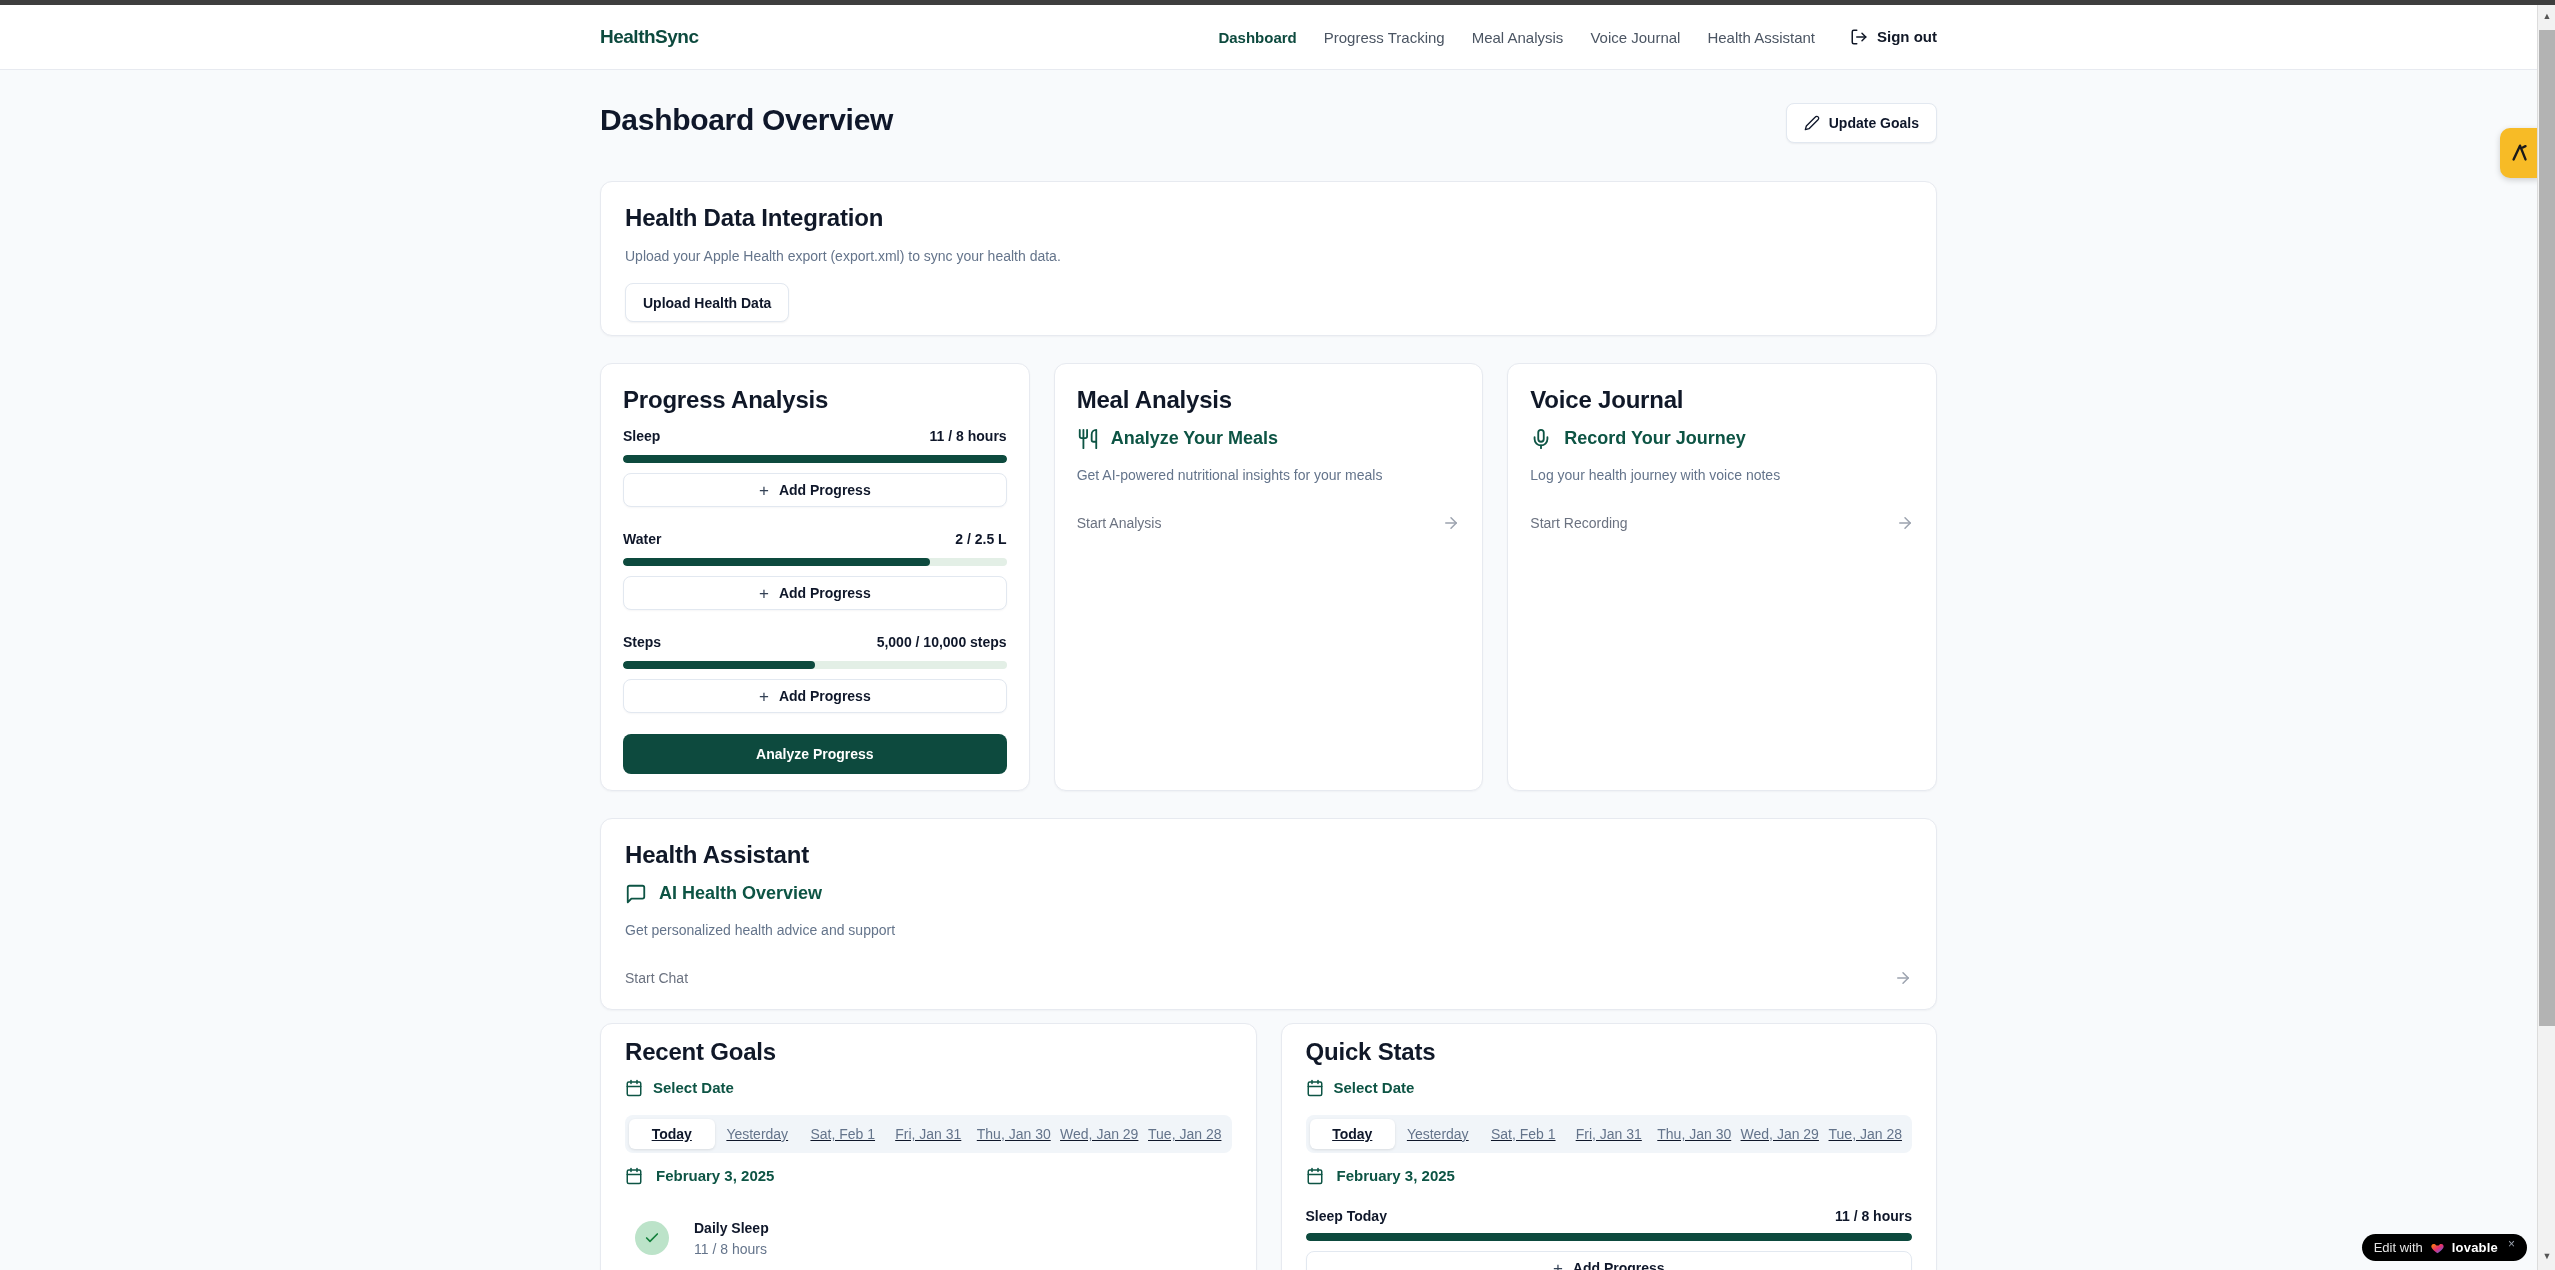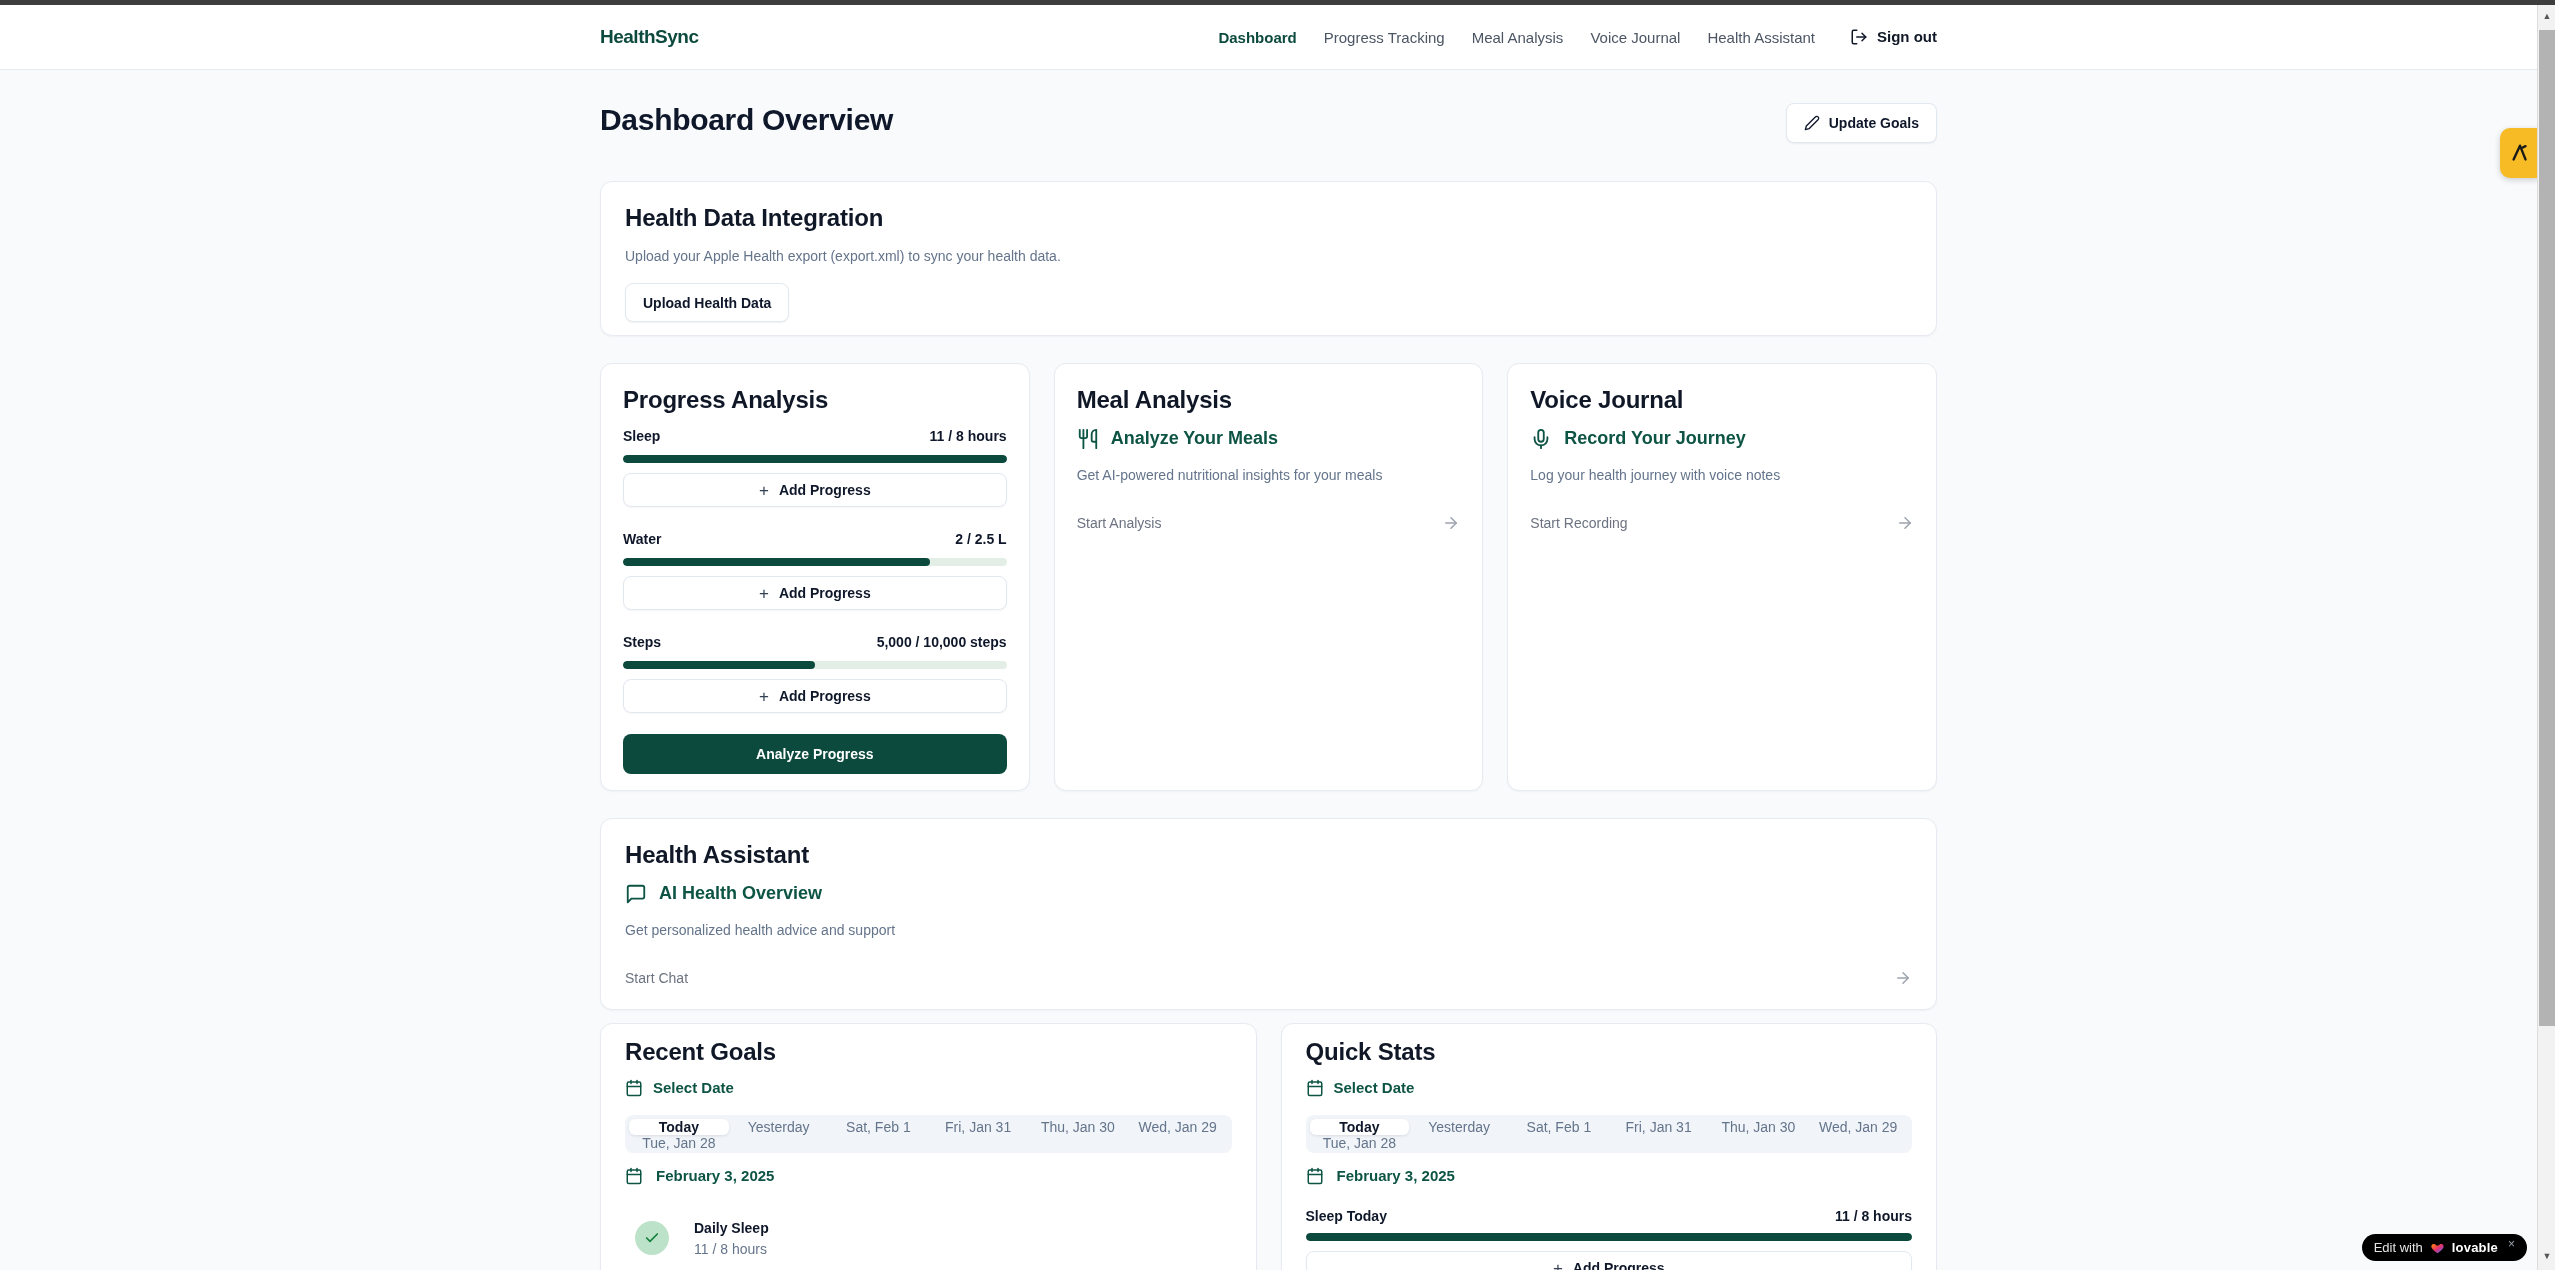--- a/index.html
+++ b/index.html
@@ -66,21 +66,21 @@
 
   .ha-card { margin-top:27px; height:192px; padding:20px 24px; }
 
   .grid2 { margin-top:13px; display:grid; grid-template-columns:1fr 1fr; gap:24px; }
   .grid2 > .card { height:275px; padding:12px 24px; overflow:hidden; }
 
   .green-row { display:flex; align-items:center; gap:10px; color:#0d5444; font-size:15px; font-weight:600; line-height:24px; cursor:pointer; }
   .green-row.first { margin-top:8px; }
   .green-row.date { margin-top:11px; gap:13px; }
 
-  .tabs { margin-top:15px; height:38px; display:grid; grid-template-columns:repeat(6,1fr); background:#f1f5f9; border-radius:8px; padding:4px; }
+  .tabs { margin-top:15px; height:38px; display:grid; grid-template-columns:repeat(7,1fr); background:#f1f5f9; border-radius:8px; padding:4px;text-decoration:underline; }
   .tab { display:flex; align-items:center; justify-content:center; font-size:14px; font-weight:500; color:#64748b; border-radius:6px; cursor:pointer; white-space:nowrap; }
   .tab.active { background:#fff; color:#0f172a; font-weight:600; box-shadow:0 1px 3px rgba(0,0,0,.10); }
 
   .goal { margin-top:30px; display:flex; align-items:center; gap:25px; padding-left:10px; }
   .goal-check { width:34px; height:34px; border-radius:50%; background:#bce3c9; color:#15803d; display:flex; align-items:center; justify-content:center; flex:0 0 auto; }
   .goal-name { font-size:14px; font-weight:600; line-height:20px; color:#0f172a; }
   .goal-sub { font-size:14px; color:#64748b; line-height:18px; margin-top:2px; }
 
   .stat-head { margin-top:18px; display:flex; justify-content:space-between; align-items:center; font-size:14px; font-weight:600; line-height:20px; }
   .stat-bar { margin-top:7px; }

